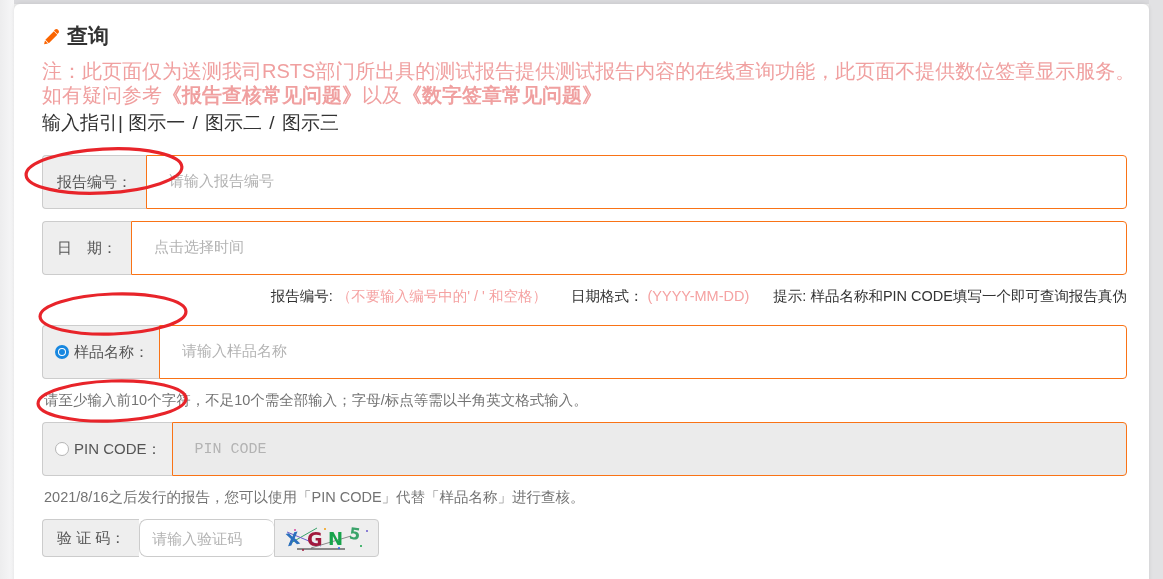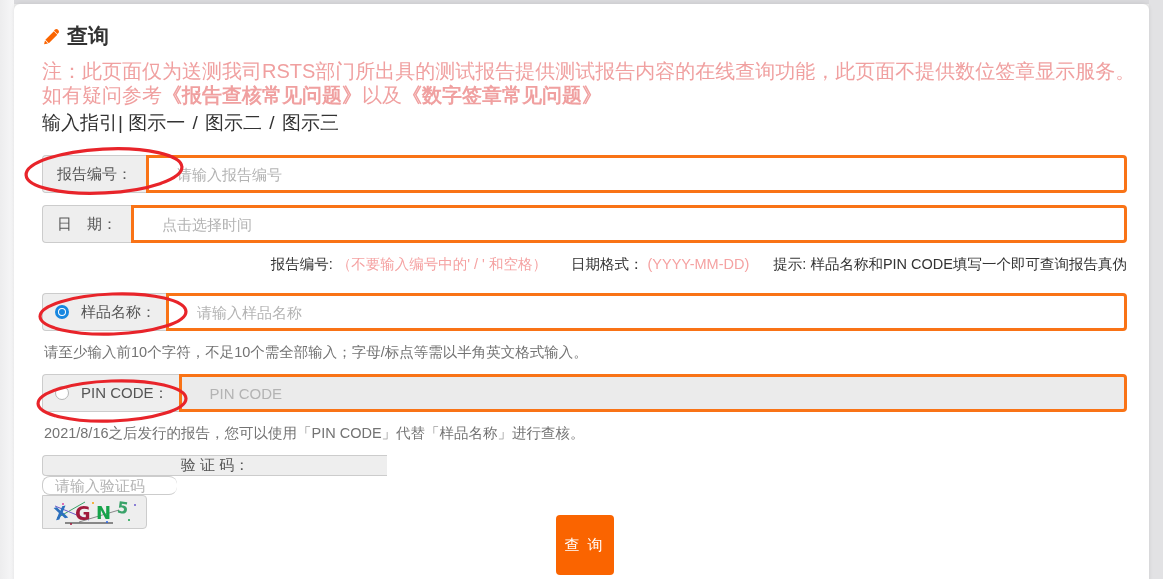--- a/index.html
+++ b/index.html
@@ -97,53 +97,53 @@
     margin-bottom: 19px;
     white-space: nowrap;
   }
   .nav-row span { color: #333333; }
   .nav-sep { margin: 0 2px; }
 
   
   .input-group {
     display: flex;
     align-items: stretch;
-    height: 38px;
+    height: 54px;
     margin-bottom: 12px;
     width: 1085px;
   }
   .addon {
     background: #eeeeee;
     border: 1px solid #cccccc;
     border-right: none;
     border-radius: 4px 0 0 4px;
     display: flex;
     align-items: center;
     justify-content: center;
     font-size: 15px;
     color: #555555;
     box-sizing: border-box;
     padding: 0 14px;
     white-space: nowrap;
   }
   .addon.radio-addon {
     padding: 0 10px 0 12px;
-    gap: 12px;
+    gap: 5px;
   }
   .field {
     flex: 1;
-    border: 3px solid #f97316;
+    border: 1px solid #f97316;
     border-radius: 0 4px 4px 0;
     background: #ffffff;
     font-size: 15px;
     color: #555555;
-    padding: 0 28px;
+    padding: 0 22px;
     box-sizing: border-box;
     outline: none;
-    font-family: Liberation Sans, sans-serif;
+    font-family: Liberation Mono, monospace;
   }
   .field::placeholder { color: #b3b3b3; }
   .field:disabled,
   .field.disabled {
     background: #ebebeb;
     color: #b3b3b3;
   }
 
   .radio {
     width: 14px;
@@ -188,21 +188,20 @@
     margin: 4px 0 12px 2px;
   }
 
   
   .captcha-row {
     display: flex;
     align-items: stretch;
     height: 38px;
     width: 345px;
     margin-top: 7px;
-    flex-direction: column;
   }
   .captcha-input {
     width: 135px;
     border: 1px solid #cccccc;
     border-right: none;
     background: #ffffff;
     font-size: 15px;
     color: #555;
     padding: 0 12px;
     box-sizing: border-box;

